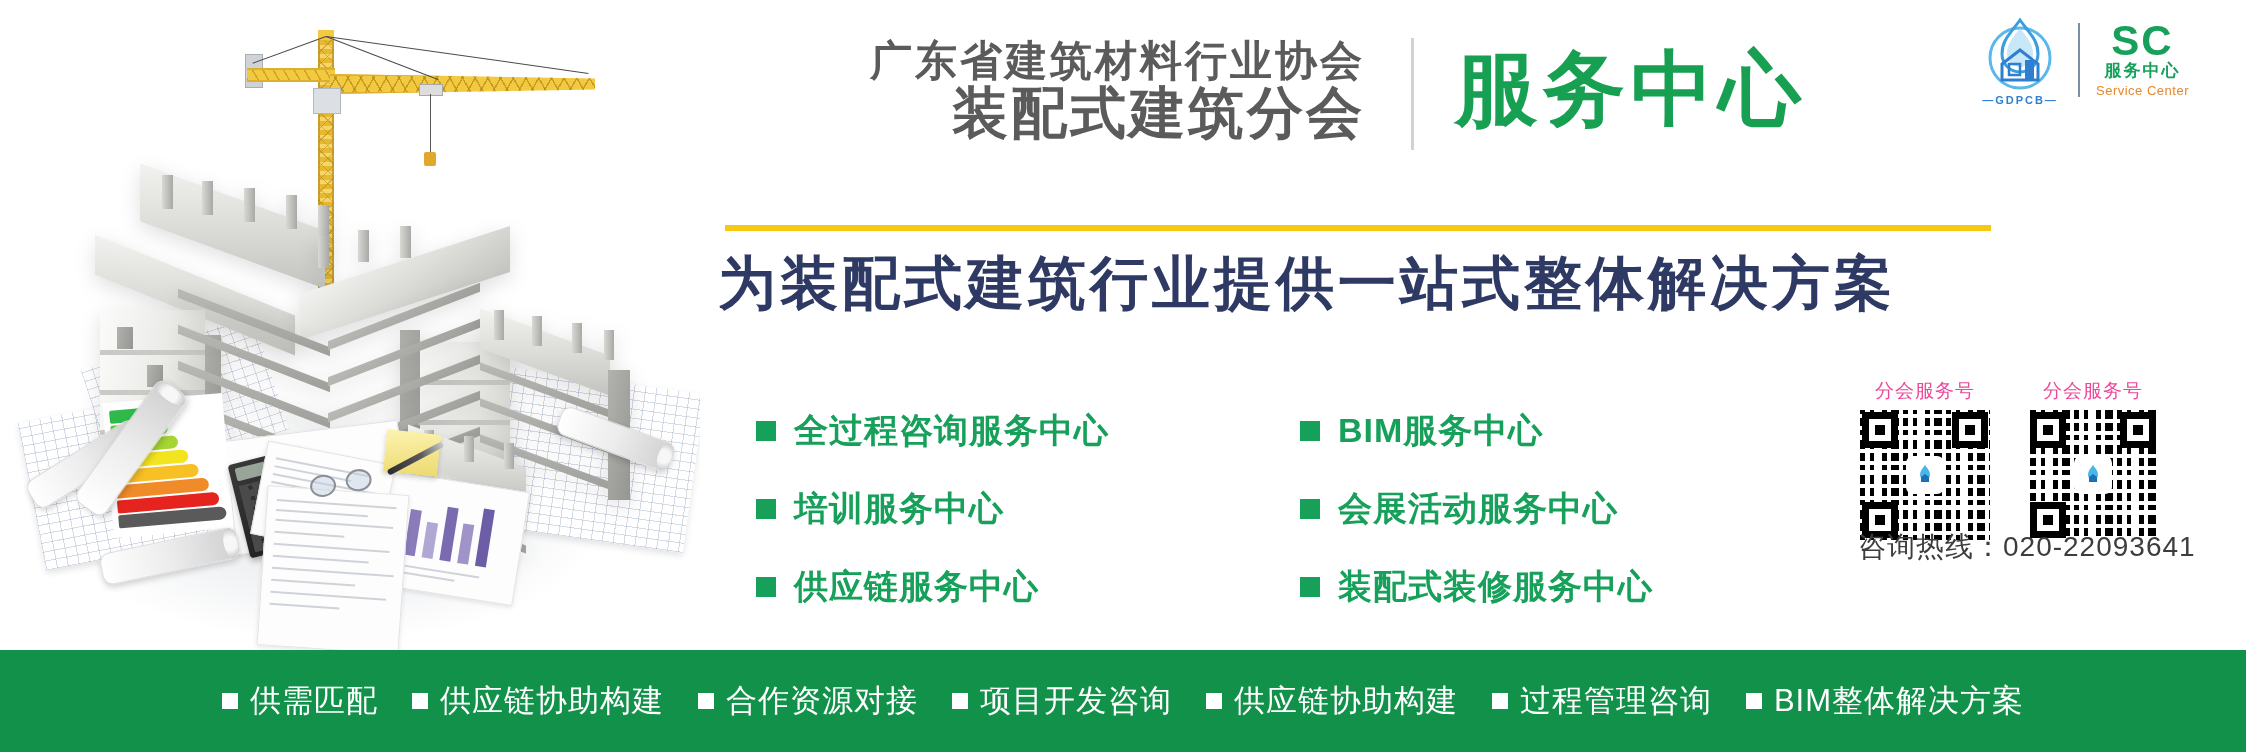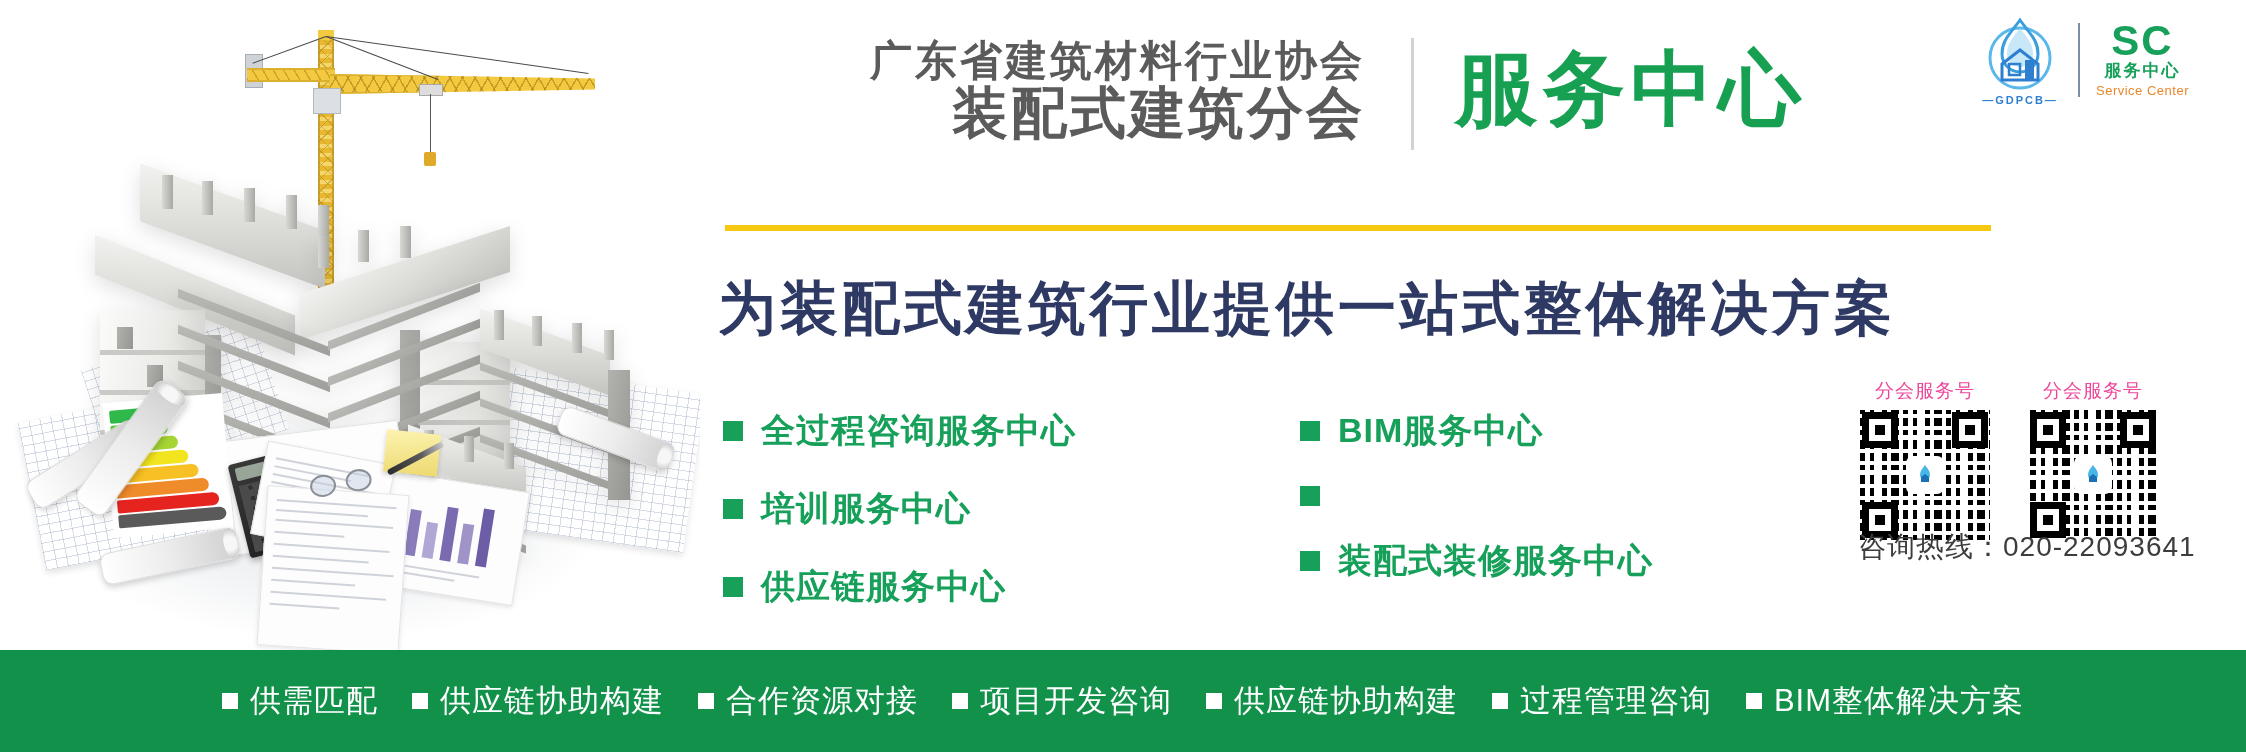--- a/index.html
+++ b/index.html
@@ -81,29 +81,29 @@
   
   .org-block { position:absolute; left:845px; top:38px; width:520px; text-align:right; }
   .org-line1 { font-size:42px; font-weight:700; color:#5b5b5b; letter-spacing:3px; line-height:1.08; white-space:nowrap; }
   .org-line2 { font-size:56px; font-weight:800; color:#5b5b5b; letter-spacing:3px; line-height:1.08; white-space:nowrap; }
   .vdiv { position:absolute; left:1411px; top:38px; width:3px; height:112px; background:#d2d2d2; }
   .sc-green { position:absolute; left:1455px; top:48px; font-size:82px; font-weight:800; color:#18a052;
      letter-spacing:6px; line-height:1; white-space:nowrap; }
 
   .yellow-rule { position:absolute; left:725px; top:225px; width:1266px; height:6px; background:#f6c811; }
 
-  .slogan { position:absolute; left:718px; top:270px; font-size:58px; font-weight:800; color:#2e3a63;
+  .slogan { position:absolute; left:718px; top:245px; font-size:58px; font-weight:800; color:#2e3a63;
      letter-spacing:4px; white-space:nowrap; }
 
   
   .svc-col { position:absolute; }
   .svc-item { display:flex; align-items:center; margin-bottom:32px; }
   .svc-bullet { width:20px; height:20px; background:#16a05a; margin-right:18px; flex:0 0 auto; }
   .svc-label { font-size:34px; font-weight:700; color:#16a05a; letter-spacing:1px; white-space:nowrap; }
-  .svc-left { left:723px; top:408px; }
+  .svc-left { left:756px; top:408px; }
   .svc-right { left:1300px; top:408px; }
 
   
   .qr-wrap { position:absolute; left:1860px; top:378px; display:flex; gap:38px; }
   .qr-item { text-align:center; }
   .qr-caption { font-size:19px; color:#ec4899; margin-bottom:6px; letter-spacing:1px; }
   .qr-code { position:relative; width:130px; height:130px; background:#fff; }
   .qr-noise { position:absolute; inset:0;
      background-image:
        repeating-linear-gradient(90deg,#000 0 5px, #fff 5px 10px, #000 10px 14px, #fff 14px 22px, #000 22px 27px, #fff 27px 31px, #000 31px 39px, #fff 39px 43px),
@@ -344,20 +344,21 @@
     </div>
   </div>
 
   <div class="svc-col svc-right">
     <div class="svc-item">
       <span class="svc-bullet"></span>
       <span class="svc-label">BIM服务中心</span>
     </div>
     <div class="svc-item">
       <span class="svc-bullet"></span>
+      <span class="svc-label">会展活动服务中心</span>
     </div>
     <div class="svc-item">
       <span class="svc-bullet"></span>
       <span class="svc-label">装配式装修服务中心</span>
     </div>
   </div>
 
   <div class="qr-wrap">
     <div class="qr-item">
       <div class="qr-caption">分会服务号</div>

